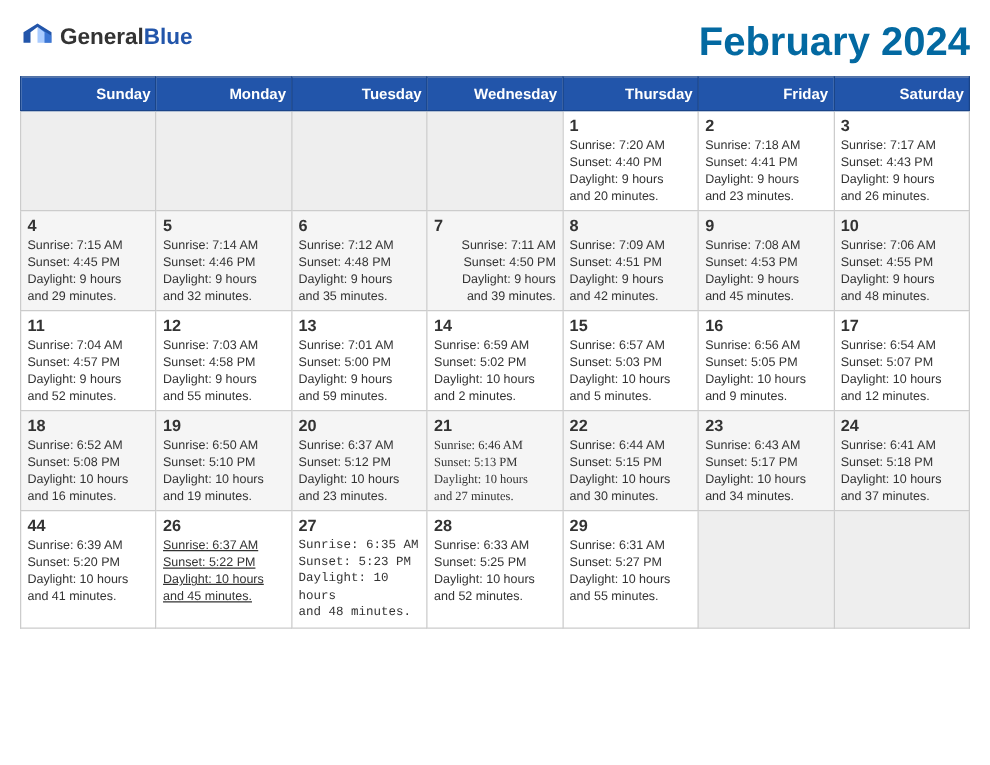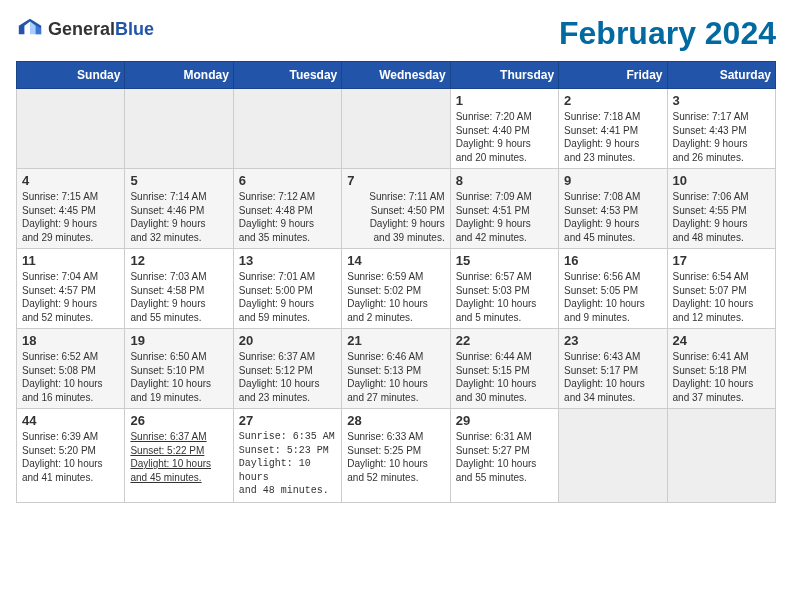--- a/index.html
+++ b/index.html
@@ -271,21 +271,21 @@
         </td>
         <td>
           <span class="day-number">20</span>
           <div class="day-detail" style="white-space: pre-line;">Sunrise: 6:37 AM
 Sunset: 5:12 PM
 Daylight: 10 hours
 and 23 minutes.</div>
         </td>
         <td>
           <span class="day-number">21</span>
-          <div class="day-detail" style="white-space: pre-line;">Sunrise: 6:46 AM
+          <div class="day-detail" style="white-space: pre-line; font-family: Liberation Serif, serif;">Sunrise: 6:46 AM
 Sunset: 5:13 PM
 Daylight: 10 hours
 and 27 minutes.</div>
         </td>
         <td>
           <span class="day-number">22</span>
           <div class="day-detail" style="white-space: pre-line;">Sunrise: 6:44 AM
 Sunset: 5:15 PM
 Daylight: 10 hours
 and 30 minutes.</div>

